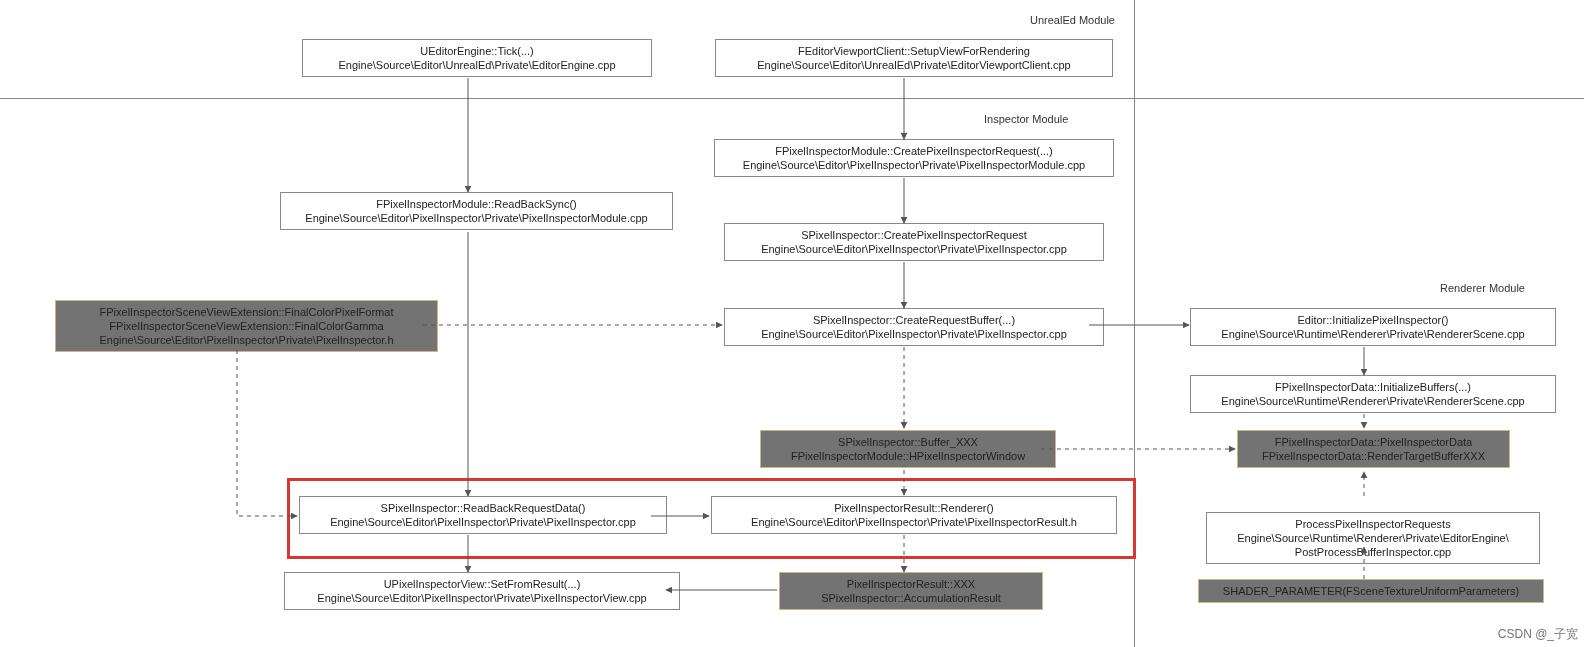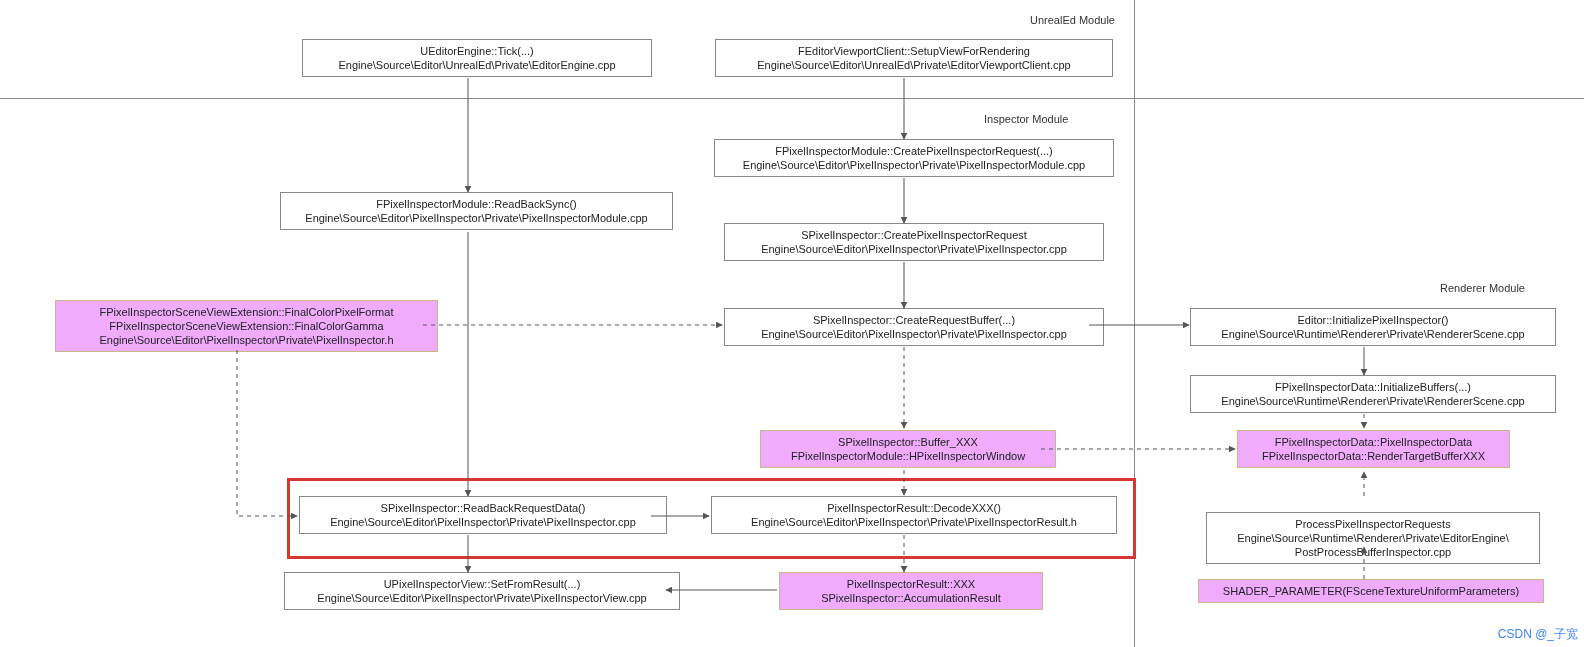--- a/index.html
+++ b/index.html
@@ -1,24 +1,24 @@
 <!DOCTYPE html>
 <html><head>
 <meta charset="utf-8">
 <style>
   html,body{margin:0;padding:0;font-family:"Segoe UI",Arial,sans-serif;font-size:11px;background:#fff;color:#222}
   .canvas{position:relative;width:1584px;height:647px}
   .box{position:absolute;border:1px solid #888;background:#fff;padding:4px 8px;text-align:center;line-height:14px;display:flex;flex-direction:column;justify-content:flex-start;white-space:nowrap}
-  .box.y{background:#f0abfc;border-color:#c9b887}
+  .box.y{background:#737373;border-color:#c9b887}
   .box span{display:block}
   .label{position:absolute;color:#333}
   .hline{position:absolute;height:0;border-top:1px solid #888}
   svg.edges{position:absolute;left:0;top:0;width:1584px;height:647px;pointer-events:none}
   .red-frame{position:absolute;border:3px solid #d63731;left:287px;top:478px;width:843px;height:75px}
-  .watermark{position:absolute;right:6px;bottom:4px;color:#3b82f6;font-size:12px}
+  .watermark{position:absolute;right:6px;bottom:4px;color:#737373;font-size:12px}
 </style>
 </head>
 <body>
 
 <div class="canvas">
 
   <div class="hline" style="left:0;top:98px;width:1134px;border-top-color:#888"></div>
   <div class="hline" style="left:1134px;top:98px;width:450px;border-top-color:#888"></div>
   <div style="position:absolute;left:1134px;top:0;width:0;height:647px;border-left:1px solid #888"></div>
 
@@ -61,21 +61,21 @@
   <div class="box y" style="left:760px;top:430px;width:278px">
     <span>SPixelInspector::Buffer_XXX</span>
       <span>FPixelInspectorModule::HPixelInspectorWindow</span>
   </div>
 
   <div class="box" style="left:299px;top:496px;width:350px">
     <span>SPixelInspector::ReadBackRequestData()</span>
       <span>Engine\Source\Editor\PixelInspector\Private\PixelInspector.cpp</span>
   </div>
   <div class="box" style="left:711px;top:496px;width:388px">
-    <span>PixelInspectorResult::DecodeXXX()</span>
+    <span>PixelInspectorResult::Renderer()</span>
       <span>Engine\Source\Editor\PixelInspector\Private\PixelInspectorResult.h</span>
   </div>
 
   <div class="box" style="left:284px;top:572px;width:378px">
     <span>UPixelInspectorView::SetFromResult(...)</span>
       <span>Engine\Source\Editor\PixelInspector\Private\PixelInspectorView.cpp</span>
   </div>
   <div class="box y" style="left:779px;top:572px;width:246px">
     <span>PixelInspectorResult::XXX</span>
       <span>SPixelInspector::AccumulationResult</span>

